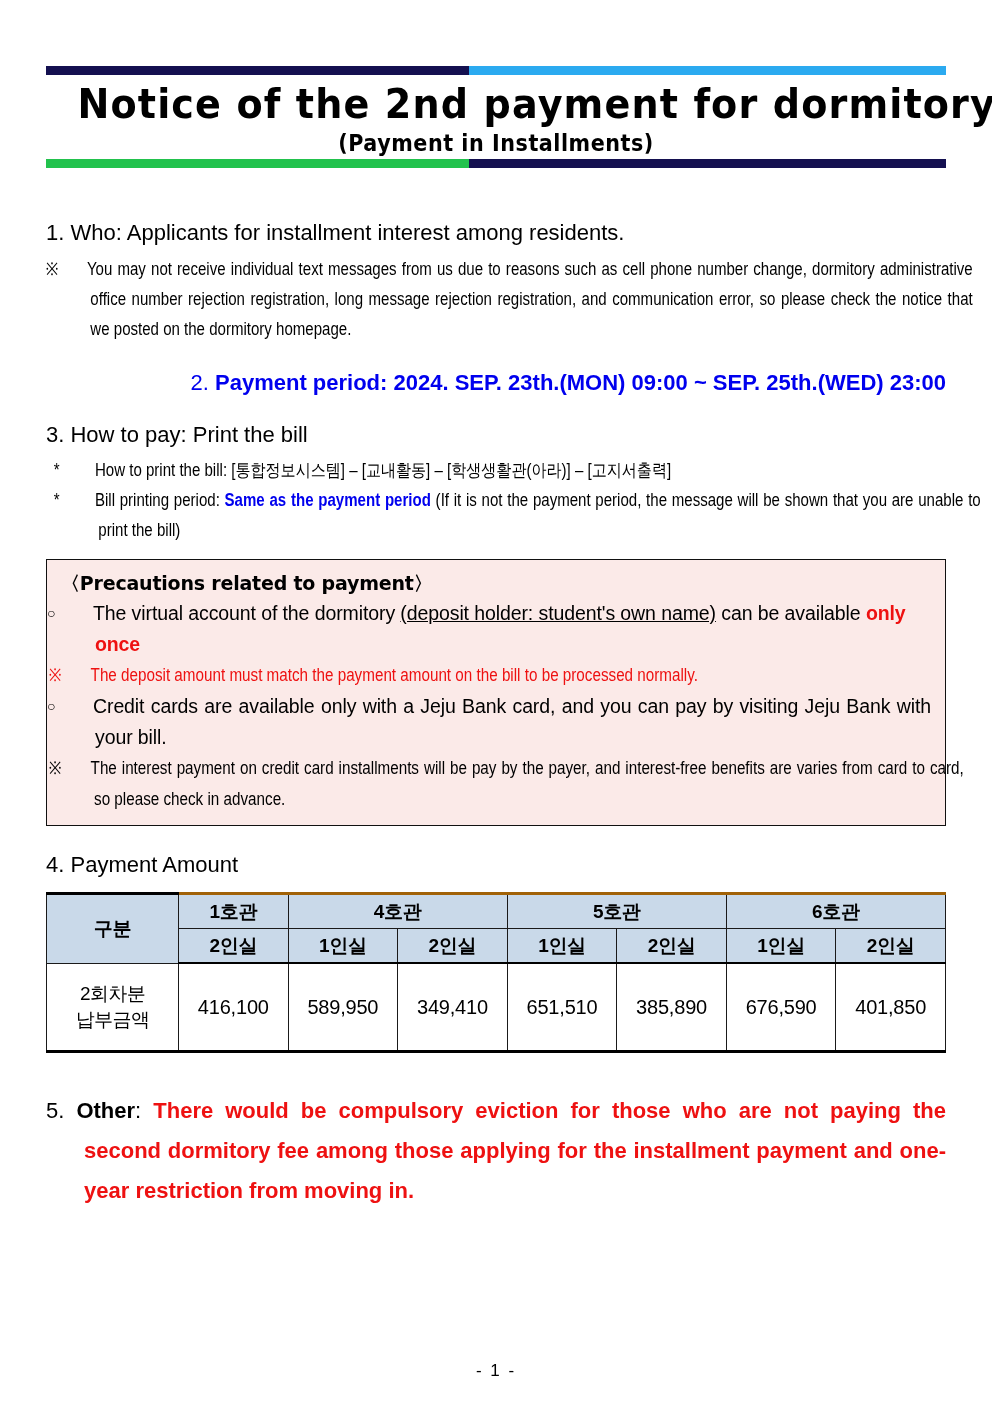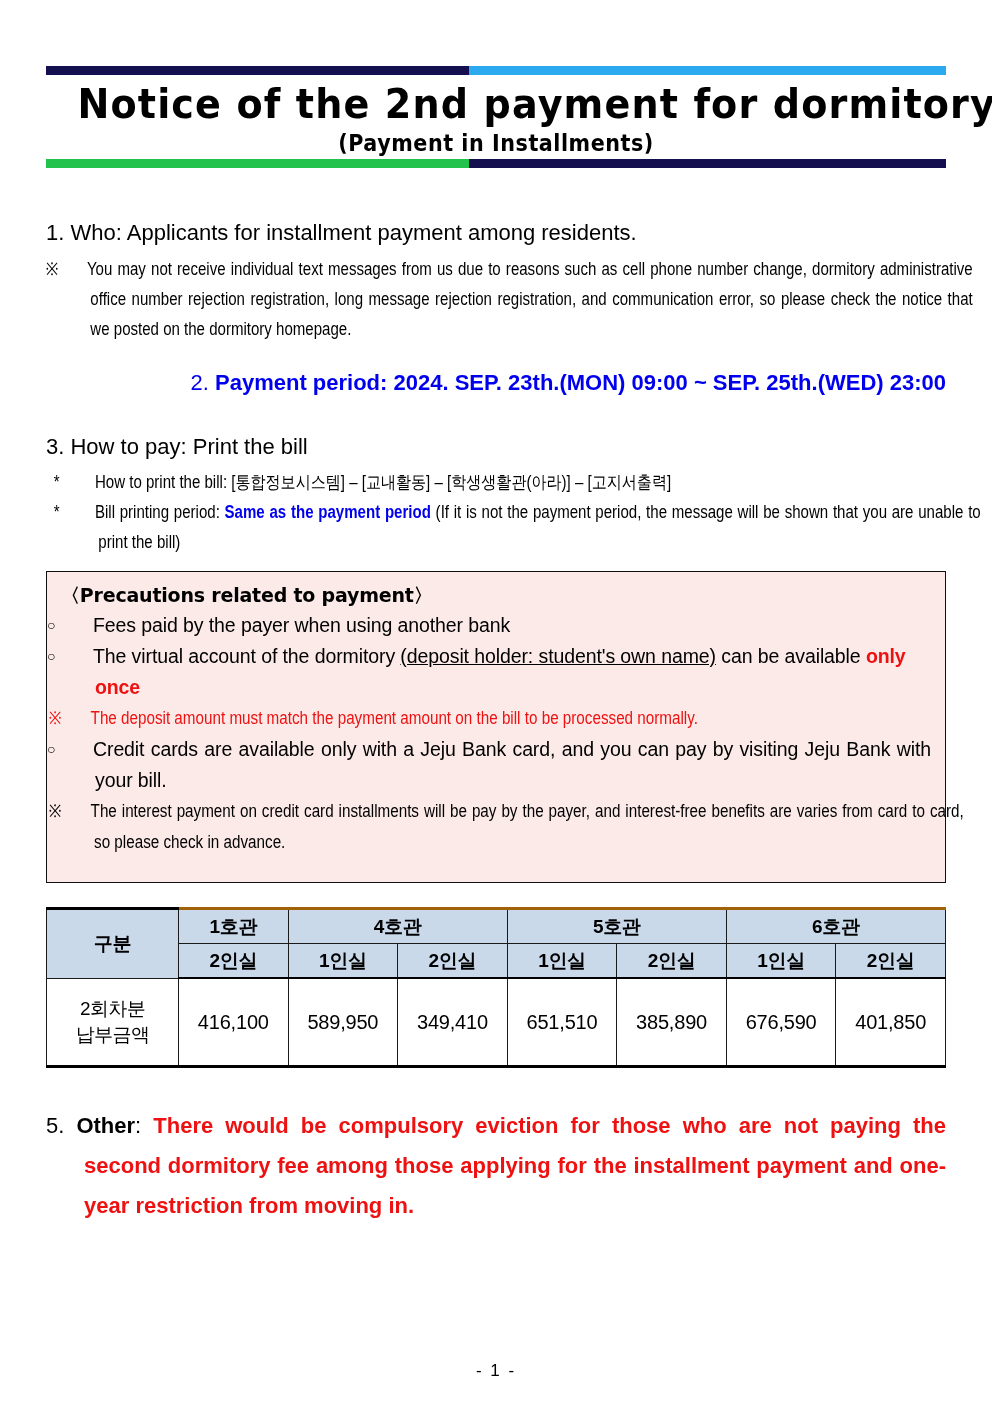--- a/index.html
+++ b/index.html
@@ -95,21 +95,21 @@
     text-indent: -26px;
   }
   .indent-1 { margin-left: 22px; }
   .indent-2 { margin-left: 30px; }
 
   
   .precautions {
     border: 1.5px solid #111111;
     background: #FBEAE8;
     margin-top: 14px;
-    padding: 9px 14px 24px 14px;
+    padding: 9px 14px 10px 14px;
   }
   .prec-title {
     font-family: "DejaVu Sans", sans-serif;
     font-size: 19px;
     font-weight: bold;
     line-height: 28px;
     letter-spacing: -0.2px;
     margin-bottom: 1px;
   }
   .prec-item {
@@ -211,78 +211,79 @@
     <div class="title-sub">(Payment in Installments)</div>
     <div class="bar bar-bottom">
       <div class="seg-left" style="background:#22C24D"></div>
       <div class="seg-right" style="background:#141050"></div>
     </div>
   </div>
 
   <div class="section" style="margin-top:50px">
     <div class="sec-head">
       <span class="sec-num">1.</span>
-      <span class="sec-key">Who</span><span class="sec-rest">: Applicants for installment payment among residents.</span>
+      <span class="sec-key">Who</span><span class="sec-rest">: Applicants for installment interest among residents.</span>
     </div>
     <div class="note hang indent-1" style="width:114%">
       <span class="marker">※</span><span>You may not receive individual text messages from us due to reasons such as cell phone number change, dormitory administrative office number rejection registration, long message rejection registration, and communication error, so please check the notice that we posted on the dormitory homepage.</span>
     </div>
   </div>
 
   <div class="section" style="margin-top:24px">
     <div class="sec-head blue">
       <span class="sec-num">2.</span>
       <span class="sec-key bold">Payment period:</span>
       <span class="bold">2024. SEP. 23th.(MON) 09:00 ~ SEP. 25th.(WED) 23:00</span>
     </div>
   </div>
 
-  <div class="section" style="margin-top:34px">
+  <div class="section" style="margin-top:22px">
     <div class="sec-head">
       <span class="sec-num">3.</span>
       <span class="sec-key">How to pay</span><span class="sec-rest">: Print the bill</span>
     </div>
 
     <div class="note hang indent-2" style="text-align:left;width:114%;margin-top:5px">
       <span class="marker">*</span><span>How to print the bill:</span>
       <span>[통합정보시스템] – [교내활동] – [학생생활관(아라)] – [고지서출력]</span>
     </div>
 
     <div class="note hang indent-2" style="width:114%;margin-top:0">
       <span class="marker">*</span><span>Bill printing period:</span>
       <span class="blue bold">Same as the payment period</span>
       <span>(If it is not the payment period, the message will be shown that you are unable to print the bill)</span>
     </div>
 
     <div class="precautions">
       <div class="prec-title">〈Precautions related to payment〉</div>
 
-      <div class="prec-item">
-        <span class="bullet">○</span><span>Fees paid by the payer when using another bank</span>
-      </div>
 
       <div class="prec-item">
         <span class="bullet">○</span><span>The virtual account of the dormitory </span><span class="uline">(deposit holder: student's own name)</span><span> can be available </span><span class="red bold">only once</span>
       </div>
 
       <div class="prec-note red">
         <span class="bullet">※</span><span>The deposit amount must match the payment amount on the bill to be processed normally.</span>
       </div>
 
       <div class="prec-item" style="text-align:justify">
         <span class="bullet">○</span><span>Credit cards are available only with a Jeju Bank card, and you can pay by visiting Jeju Bank with your bill.</span>
       </div>
 
       <div class="prec-note">
         <span class="bullet">※</span><span>The interest payment on credit card installments will be pay by the payer, and interest-free benefits are varies from card to card, so please check in advance.</span>
       </div>
     </div>
   </div>
 
   <div class="section" style="margin-top:24px">
+    <div class="sec-head">
+      <span class="sec-num">4.</span>
+      <span class="sec-key">Payment Amount</span>
+    </div>
 
     <table class="pay-table">
       <colgroup>
         <col class="col-label">
         <col>
           <col>
           <col>
           <col>
           <col>
           <col>

